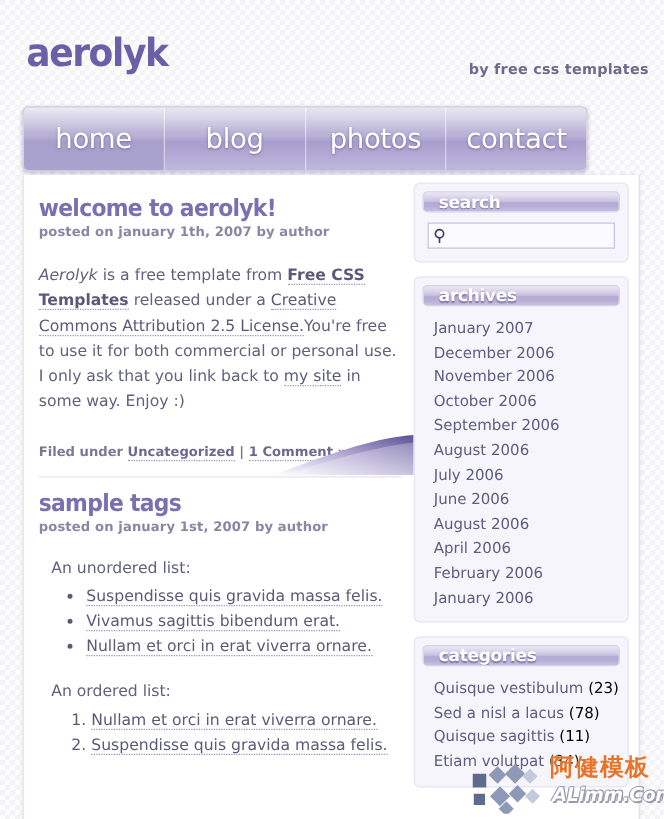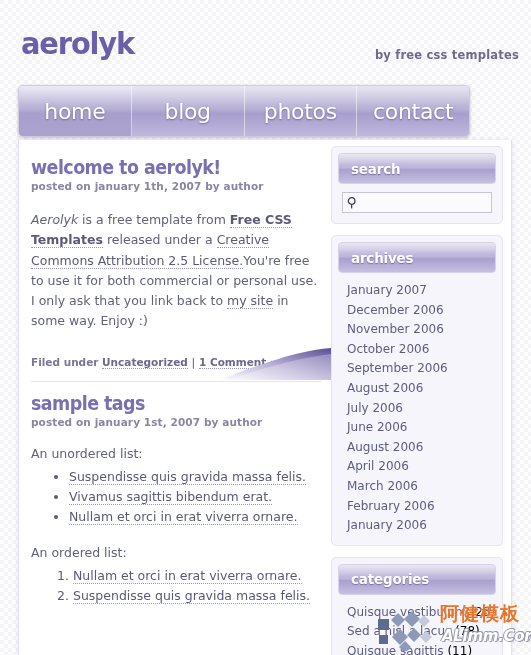--- a/index.html
+++ b/index.html
@@ -101,33 +101,33 @@
     overflow:hidden; pointer-events:none;
   }
   .swoosh svg { display:block; }
 
   ul.sample, ol.sample {
     margin:6px 0 0 0; padding-left:40px;
     font-size:12.5px; line-height:1.55; color:#5a5a78;
   }
   ul.sample li, ol.sample li { margin:1px 0; }
   ol.sample { padding-left:44px; }
-  .list-intro { font-size:12.5px; margin:18px 0 0 2px; color:#61617c; }
+  .list-intro { font-size:12.5px; margin:18px 0 0 12px; color:#61617c; }
 
   
   #sidebar { position:absolute; left:312px; top:6px; width:172px; }
   .panel { margin-bottom:11px; }
   .panel-box {
     background:#f6f5fb;
     border:1px solid #e6e3f2;
     border-radius:5px;
     padding:6px 6px 8px 6px;
   }
   .panel-title {
-    height:31px; border-radius:4px;
+    height:17px; border-radius:4px;
     background:linear-gradient(#d4cfe6, #bcb4da 48%, #a9a0cf 54%, #c6c0e0);
     border:1px solid #d7d2e8;
     color:#ffffff; font-size:13.5px; font-weight:bold;
     display:flex; align-items:center; padding-left:12px;
     letter-spacing:-.2px;
     text-shadow:0 1px 1px rgba(70,60,110,.5);
     position:relative; overflow:hidden;
   }
   .panel-title::before{
     content:""; position:absolute; left:0; top:0; right:0; height:11px;
@@ -275,21 +275,20 @@
           <li><a href="#">January 2007</a></li>
           <li><a href="#">December 2006</a></li>
           <li><a href="#">November 2006</a></li>
           <li><a href="#">October 2006</a></li>
           <li><a href="#">September 2006</a></li>
           <li><a href="#">August 2006</a></li>
           <li><a href="#">July 2006</a></li>
           <li><a href="#">June 2006</a></li>
           <li><a href="#">August 2006</a></li>
           <li><a href="#">April 2006</a></li>
-          <li><a href="#">March 2006</a></li>
           <li><a href="#">February 2006</a></li>
           <li><a href="#">January 2006</a></li>
         </ul>
       </div>
     </div>
 
     <div class="panel">
       <div class="panel-box">
         <div class="panel-title">
           <span>categories</span>

